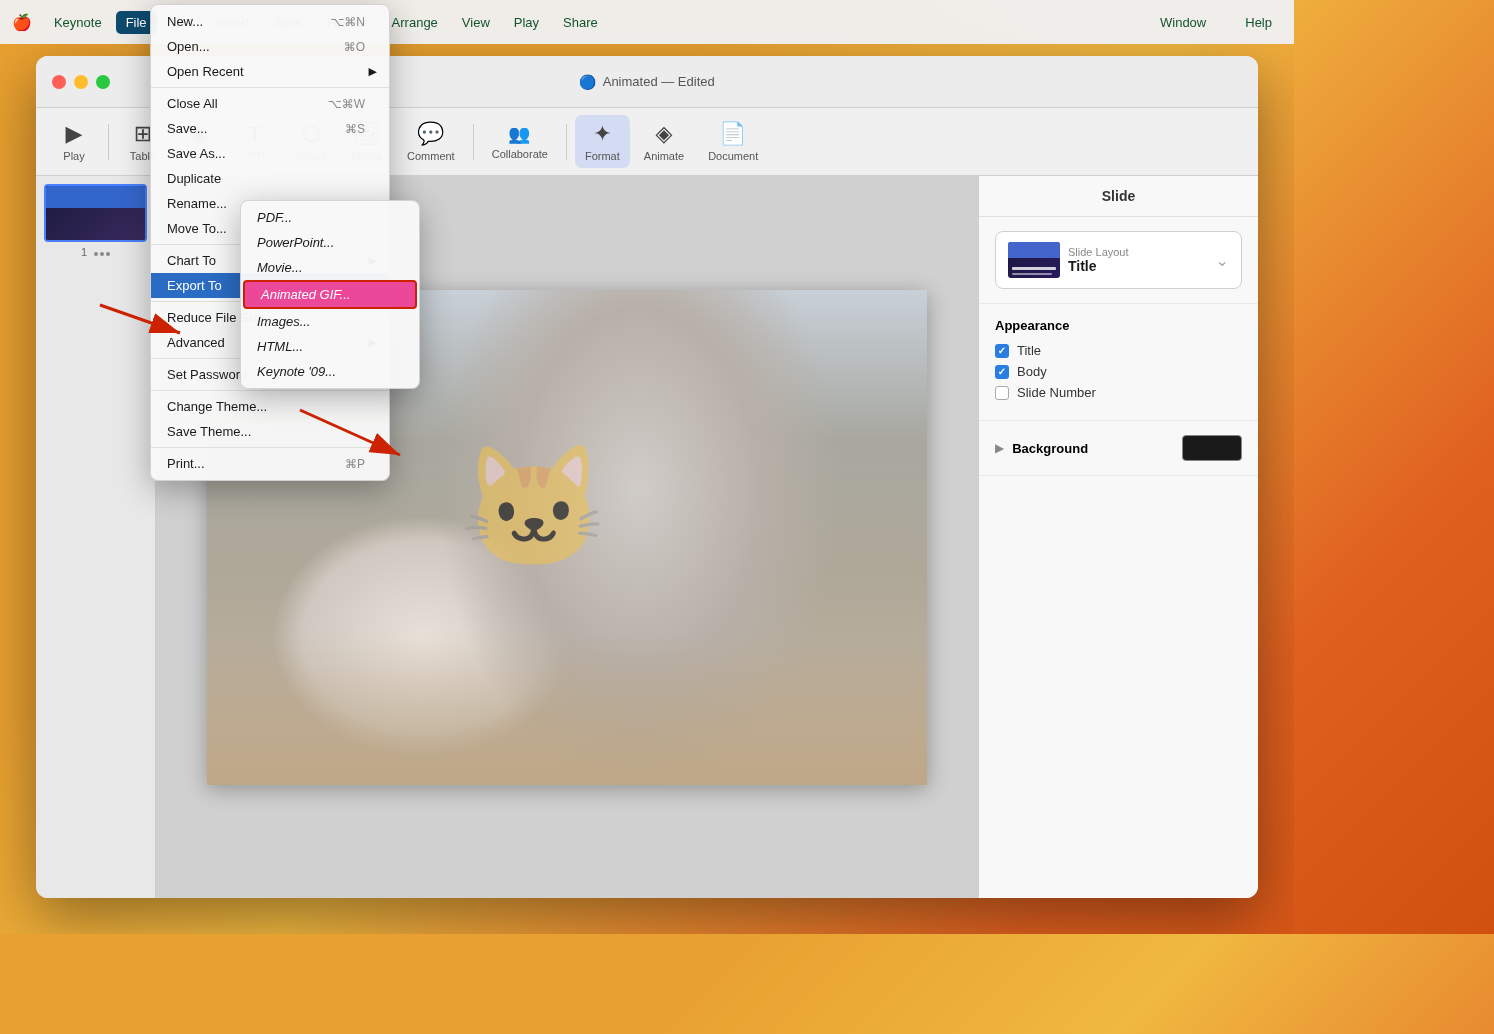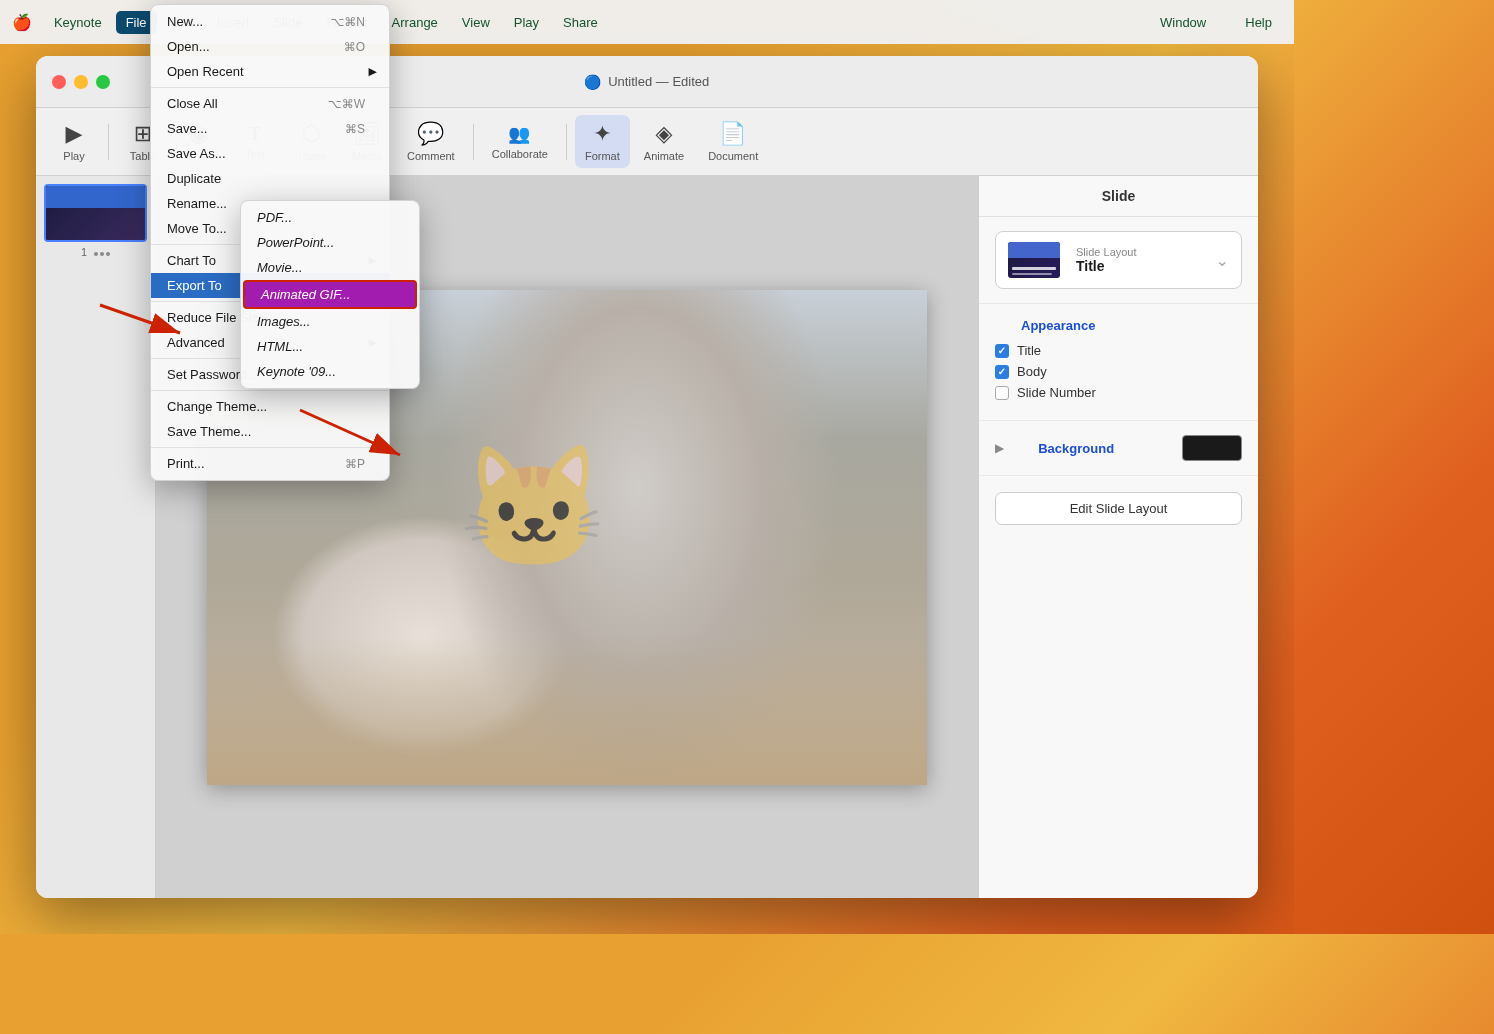--- a/index.html
+++ b/index.html
@@ -238,21 +238,21 @@
       padding: 12px;
       border-bottom: 1px solid #e0e0e0;
     }
     .panel-section {
       padding: 14px 16px;
       border-bottom: 1px solid #e8e8e8;
     }
     .slide-layout-card {
       display: flex;
       align-items: center;
-      gap: 16px;
+      gap: 8px;
       background: white;
       border: 1px solid #d0d0d0;
       border-radius: 8px;
       padding: 10px 12px;
     }
     .layout-thumb {
       width: 52px;
       height: 36px;
       background: linear-gradient(135deg, #1a1a3e 0%, #2a1a5e 100%);
       border-radius: 3px;
@@ -297,21 +297,21 @@
       font-size: 14px;
       font-weight: 600;
       color: #1a1a1a;
     }
     .layout-chevron {
       color: #aaa;
       font-size: 16px;
     }
 
     .appearance-section { padding: 14px 16px; border-bottom: 1px solid #e8e8e8; }
-    .section-heading { font-size: 13px; font-weight: 600; color: #1d4ed8; margin-bottom: 10px; margin-left: 26px; }
+    .section-heading { font-size: 13px; font-weight: 600; color: #000000; margin-bottom: 10px; }
     .checkbox-row {
       display: flex;
       align-items: center;
       gap: 8px;
       margin-bottom: 6px;
     }
     .checkbox {
       width: 14px;
       height: 14px;
       background: #2a7de1;
@@ -408,21 +408,21 @@
       border: 1px solid rgba(0,0,0,0.15);
       border-radius: 8px;
       box-shadow: 0 8px 32px rgba(0,0,0,0.3);
       width: 180px;
       padding: 4px 0;
       font-style: italic;
     }
 
     
     .menu-item.gif-highlight {
-      background: #a21caf;
+      background: #ec4899;
       color: white;
       border: 2px solid #cc2200;
       border-radius: 4px;
       margin: 0 2px;
     }
   </style>
 </head>
 <body>
 
 <div class="menubar">
@@ -446,21 +446,21 @@
 <div class="main-window">
 
   <div class="window-titlebar">
     <div class="traffic-lights">
       <div class="tl tl-red"></div>
       <div class="tl tl-yellow"></div>
       <div class="tl tl-green"></div>
     </div>
     <div class="window-title">
       <span class="window-title-icon">🔵</span>
-      <span>Untitled — Edited</span>
+      <span>Animated — Edited</span>
     </div>
   </div>
 
   <div class="toolbar">
     <div class="toolbar-btn">
       <span class="toolbar-icon">▶</span>
       <span class="toolbar-label">Play</span>
     </div>
     <div class="toolbar-separator"></div>
     <div class="toolbar-btn">
@@ -572,21 +572,20 @@
       </div>
 
       <div class="background-section">
         <div class="background-row">
           <span class="section-arrow">▶</span>
           <span class="section-heading" style="margin-bottom:0">Background</span>
           <div class="bg-swatch"></div>
         </div>
       </div>
 
-      <div class="edit-layout-btn">Edit Slide Layout</div>
     </div>
   </div>
 </div>
 
 <div class="file-menu">
   <div class="menu-dropdown">
     <div class="menu-item">
       <span>New...</span>
       <span class="shortcut">⌥⌘N</span>
     </div>

